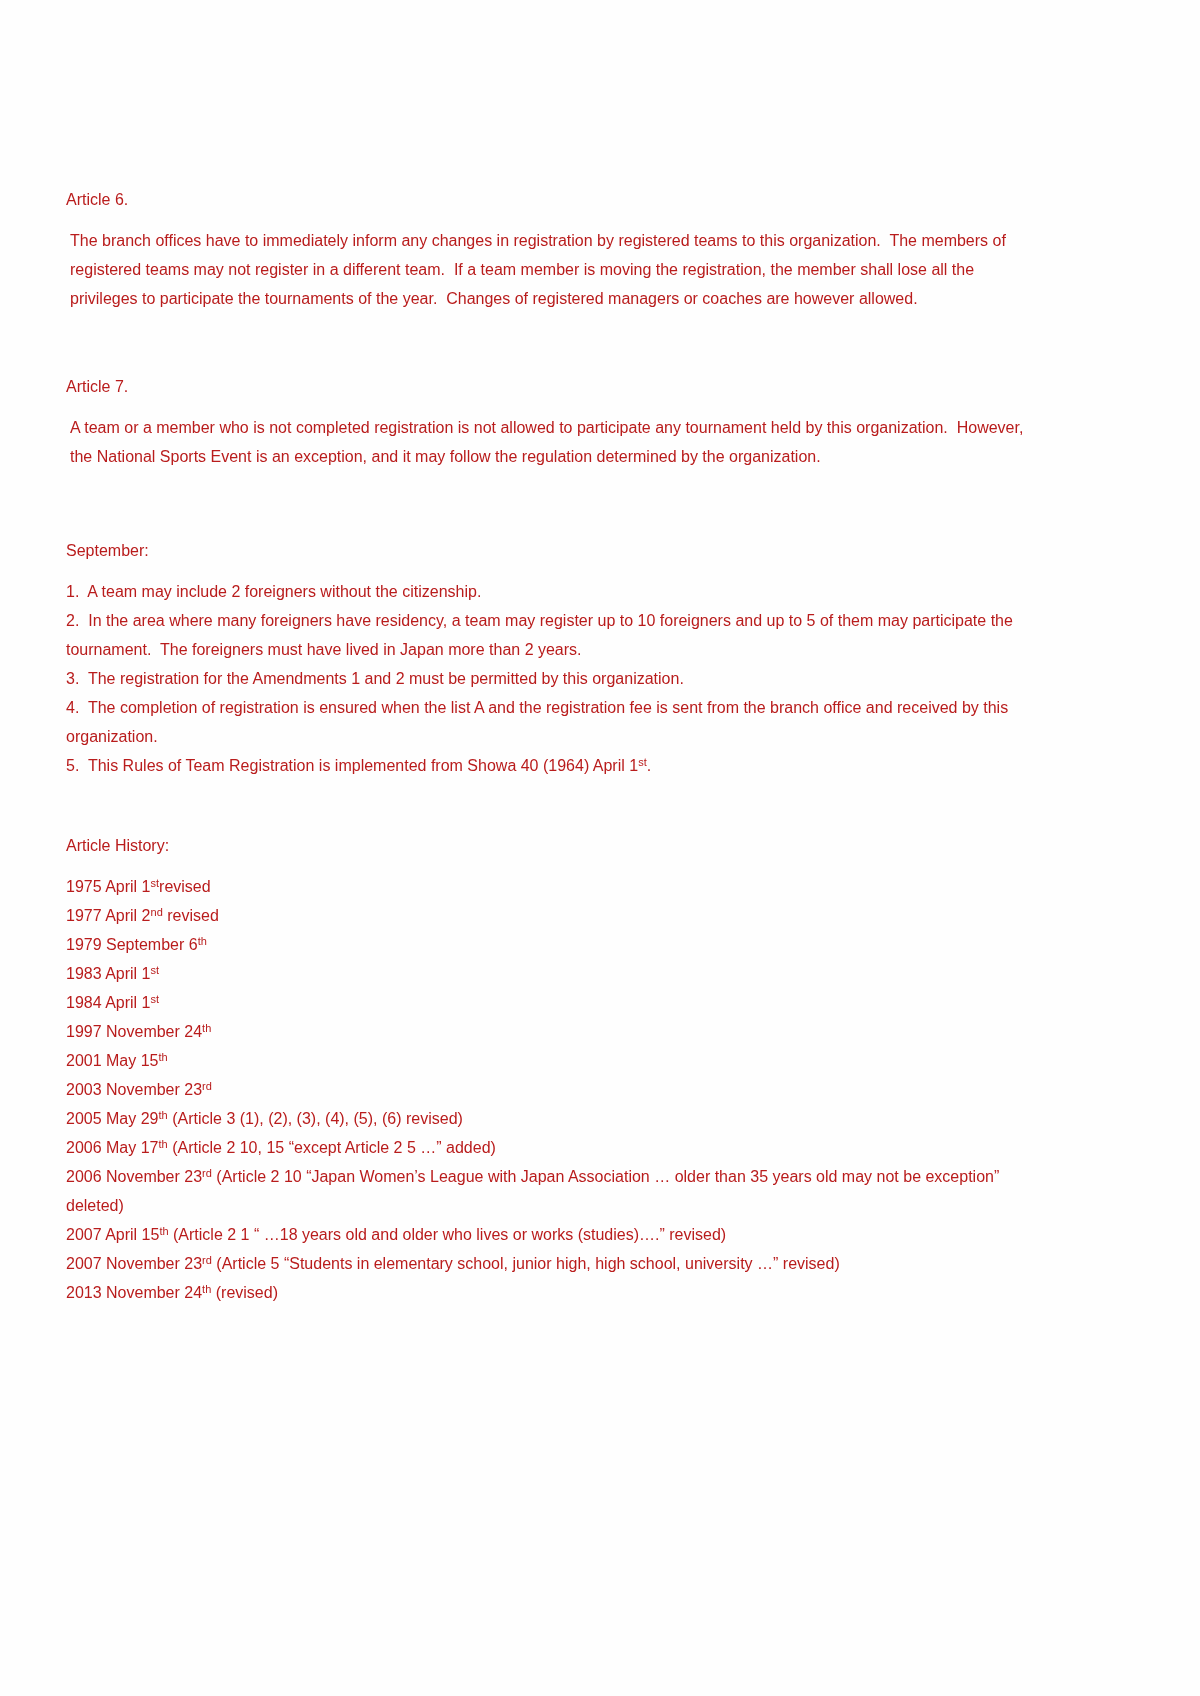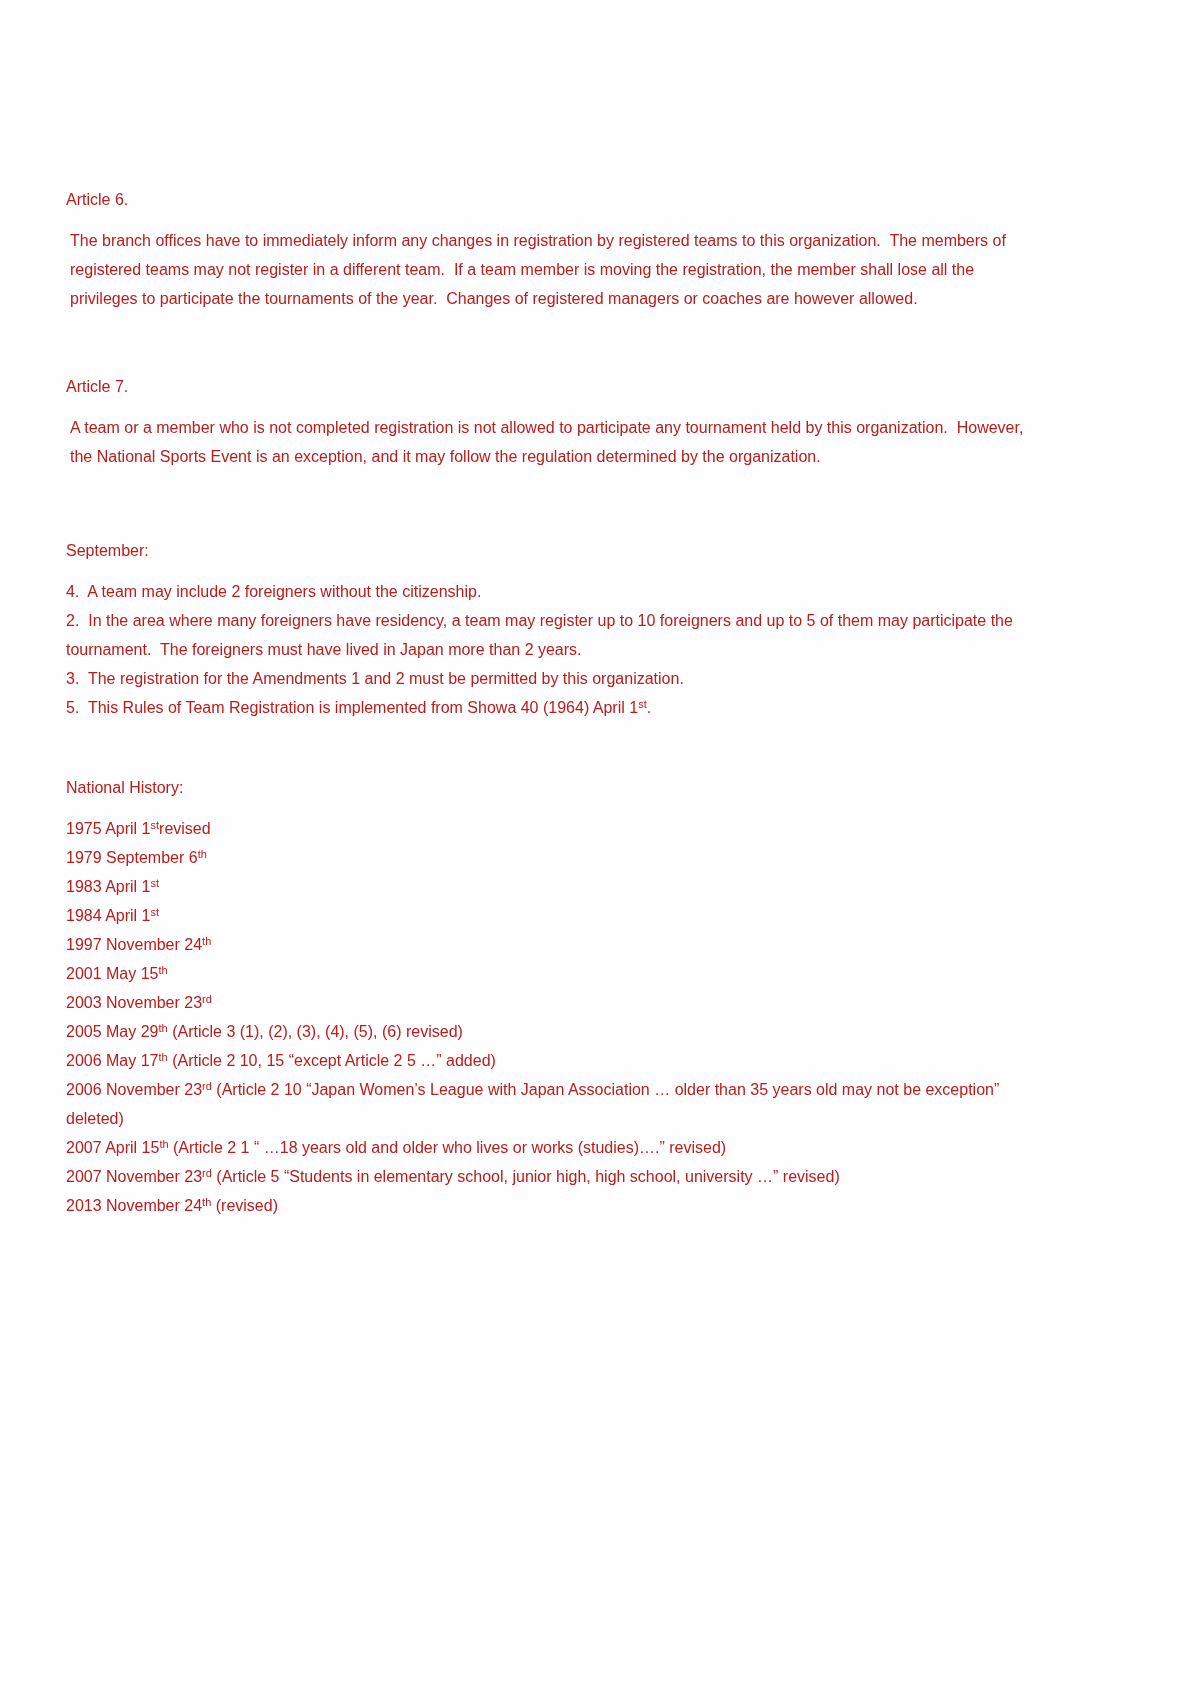--- a/index.html
+++ b/index.html
@@ -52,29 +52,31 @@
 <div class="page">
 
   <h2 class="sec-heading">Article 6.</h2>
   <p class="para a6">The branch offices have to immediately inform any changes in registration by registered teams to this organization.  The members of registered teams may not register in a different team.  If a team member is moving the registration, the member shall lose all the privileges to participate the tournaments of the year.  Changes of registered managers or coaches are however allowed.</p>
 
   <h2 class="sec-heading">Article 7.</h2>
   <p class="para a7">A team or a member who is not completed registration is not allowed to participate any tournament held by this organization.  However, the National Sports Event is an exception, and it may follow the regulation determined by the organization.</p>
 
   <h2 class="sec-heading">September:</h2>
   <div class="doc-list amendments">
-    <p>4.  A team may include 2 foreigners without the citizenship.</p>
+    <p>1.  A team may include 2 foreigners without the citizenship.</p>
     <p>2.  In the area where many foreigners have residency, a team may register up to 10 foreigners and up to 5 of them may participate the tournament.  The foreigners must have lived in Japan more than 2 years.</p>
     <p>3.  The registration for the Amendments 1 and 2 must be permitted by this organization.</p>
+    <p>4.  The completion of registration is ensured when the list A and the registration fee is sent from the branch office and received by this organization.</p>
     <p>5.  This Rules of Team Registration is implemented from Showa 40 (1964) April 1<sup>st</sup>.</p>
   </div>
 
-  <h2 class="sec-heading">National History:</h2>
+  <h2 class="sec-heading">Article History:</h2>
   <div class="doc-list">
     <p>1975 April 1<sup>st</sup>revised</p>
+    <p>1977 April 2<sup>nd</sup> revised</p>
     <p>1979 September 6<sup>th</sup></p>
     <p>1983 April 1<sup>st</sup></p>
     <p>1984 April 1<sup>st</sup></p>
     <p>1997 November 24<sup>th</sup></p>
     <p>2001 May 15<sup>th</sup></p>
     <p>2003 November 23<sup>rd</sup></p>
     <p>2005 May 29<sup>th</sup> (Article 3 (1), (2), (3), (4), (5), (6) revised)</p>
     <p>2006 May 17<sup>th</sup> (Article 2 10, 15 “except Article 2 5 …” added)</p>
     <p>2006 November 23<sup>rd</sup> (Article 2 10 “Japan Women’s League with Japan Association … older than 35 years old may not be exception” deleted)</p>
     <p>2007 April 15<sup>th</sup> (Article 2 1 “ …18 years old and older who lives or works (studies)….” revised)</p>

